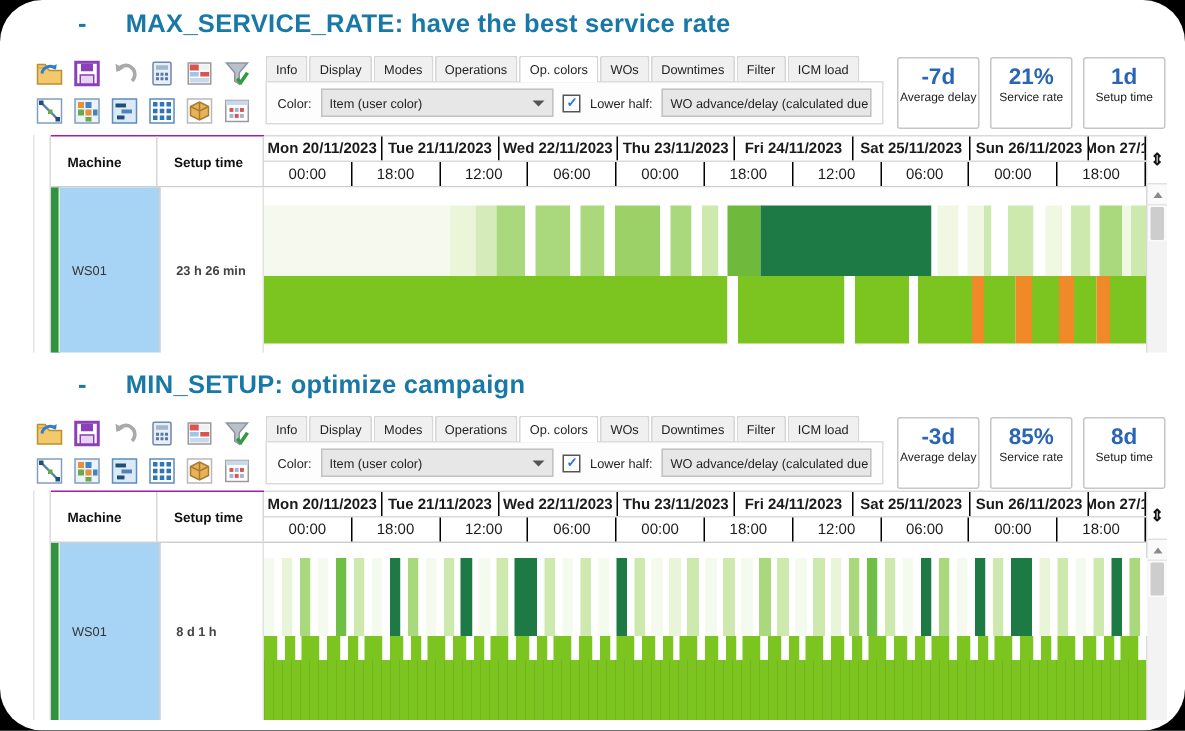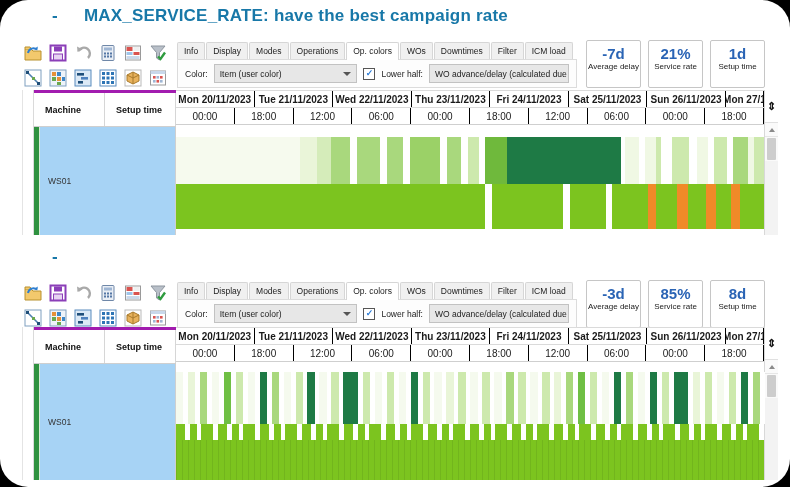--- a/index.html
+++ b/index.html
@@ -5,21 +5,21 @@
   html,body{margin:0;padding:0;background:#000;}
   body{width:790px;height:487px;position:relative;font-family:"Liberation Sans",sans-serif;}
   .canvas{position:absolute;inset:0;background:#fff;border-radius:28px;overflow:hidden;}
 
   
   .sec-title{position:absolute;left:52px;display:flex;align-items:baseline;gap:26px;
     color:#1878a8;font-weight:bold;font-size:17px;letter-spacing:.2px;}
   .sec-title .dash{font-size:17px;}
 
   
-  .chrome{position:absolute;left:22px;right:24px;height:52px;display:flex;gap:9px;align-items:flex-end;}
+  .chrome{position:absolute;left:22px;right:12px;height:52px;display:flex;gap:9px;align-items:flex-start;}
   .toolbar{width:146px;flex:none;display:flex;flex-direction:column;gap:4px;padding-top:2px;}
   .tb-row{display:flex;gap:4px;}
   .icon-tile{width:21px;height:21px;display:flex;align-items:center;justify-content:center;}
   .icon-tile svg{width:20px;height:20px;display:block;}
 
   .tabbox{flex:1;min-width:0;padding-top:1px;}
   .tabs{display:flex;align-items:flex-end;}
   .tab{font-size:8.5px;color:#222;background:#f0f0f0;border:1px solid #d6d6d6;border-bottom:none;
     padding:3px 6px 3px;margin-right:1px;border-radius:2px 2px 0 0;white-space:nowrap;}
   .tab.active{background:#fff;position:relative;z-index:3;padding-bottom:4px;margin-bottom:-1px;}
@@ -37,21 +37,21 @@
   .stats{width:180px;flex:none;display:flex;gap:7px;padding-top:2px;}
   .stat-box{width:53px;height:46px;border:1px solid #c6c6c6;border-radius:2px;background:#fff;
     display:flex;flex-direction:column;align-items:center;}
   .stat-val{color:#2a64b5;font-size:15px;font-weight:bold;margin-top:4px;}
   .stat-lbl{font-size:8px;color:#1a1a1a;text-align:center;line-height:1.1;margin-top:1px;}
 
   
   .gantt{position:absolute;left:22px;right:12px;display:flex;align-items:stretch;}
   .gutter{width:10px;flex:none;border-left:1px solid #e4e4e4;border-right:1px solid #dadada;}
   .leftcols{width:142px;flex:none;display:flex;flex-direction:column;}
-  .lc-head{display:flex;height:33px;flex:none;border-bottom:1px solid #cfcfcf;border-top:3px solid #a21caf;}
+  .lc-head{display:flex;height:33px;flex:none;border-bottom:1px solid #cfcfcf;border-top:1px solid #a21caf;}
   .lc-head .hc{flex:1;border-right:1px solid #d6d6d6;display:flex;align-items:center;padding-left:11px;
     font-size:9px;font-weight:bold;color:#111;}
   .lc-body{flex:1;display:flex;}
   .machine-cell{flex:1;background:#a7d3f5;border-right:1px solid #cfcfcf;position:relative;
     display:flex;align-items:center;padding-left:14px;font-size:8.5px;color:#333;}
   .machine-cell .strip{position:absolute;left:0;top:0;bottom:0;width:5px;background:#2f9240;border-right:1px solid #d8ecd8;}
   .setup-cell{flex:1;background:#fff;border-right:1px solid #e0e0e0;display:flex;align-items:center;
     padding-left:11px;font-size:8.5px;font-weight:bold;color:#444;}
 
   .tl{flex:1;min-width:0;display:flex;flex-direction:column;}
@@ -74,21 +74,21 @@
   .vs-thumb{height:22px;flex:none;background:#cdcdcd;margin:1px 2px;border-radius:1px;}
   .vs-track{flex:1;background:#f3f3f3;}
 </style>
 </head>
 <body>
 
 <div class="canvas">
 
   <div class="sec-title" style="top:6px;">
     <span class="dash">-</span>
-    <span>MAX_SERVICE_RATE: have the best campaign rate</span>
+    <span>MAX_SERVICE_RATE: have the best service rate</span>
   </div>
 
   <div class="chrome" style="top:36px;">
     <div class="toolbar">
         <div class="tb-row">
           <div class="icon-tile">
             <svg viewBox="0 0 20 20">
               <path d="M2 6h6l2 2h8v9H2z" fill="#f3c96d" stroke="#b8912f" stroke-width="1"></path>
               <path d="M2 6V4h5l1.5 2" fill="#f3c96d" stroke="#b8912f" stroke-width="1"></path>
               <path d="M5 10a5.5 5.5 0 0 1 9-3.5" fill="none" stroke="#2f7fd0" stroke-width="2"></path>
@@ -257,20 +257,21 @@
     <div class="leftcols">
       <div class="lc-head">
         <div class="hc">Machine</div>
         <div class="hc">Setup time</div>
       </div>
       <div class="lc-body">
         <div class="machine-cell">
           <span class="strip"></span>
           <span>WS01</span>
         </div>
+        <div class="setup-cell">23 h 26 min</div>
       </div>
     </div>
     <div class="tl">
       <div class="tl-dates">
           <div class="cell" style="flex: 1 1 0%;">Mon 20/11/2023</div>
           <div class="cell" style="flex: 1 1 0%;">Tue 21/11/2023</div>
           <div class="cell" style="flex: 1 1 0%;">Wed 22/11/2023</div>
           <div class="cell" style="flex: 1 1 0%;">Thu 23/11/2023</div>
           <div class="cell" style="flex: 1 1 0%;">Fri 24/11/2023</div>
           <div class="cell" style="flex: 1 1 0%;">Sat 25/11/2023</div>
@@ -349,20 +350,21 @@
       <div class="vs-up">
           <span class="tri"></span>
         </div>
       <div class="vs-thumb"></div>
       <div class="vs-track"></div>
     </div>
   </div>
 
   <div class="sec-title" style="top:247px;">
     <span class="dash">-</span>
+    <span>MIN_SETUP: optimize campaign</span>
   </div>
 
   <div class="chrome" style="top:276px;">
     <div class="toolbar">
         <div class="tb-row">
           <div class="icon-tile">
             <svg viewBox="0 0 20 20">
               <path d="M2 6h6l2 2h8v9H2z" fill="#f3c96d" stroke="#b8912f" stroke-width="1"></path>
               <path d="M2 6V4h5l1.5 2" fill="#f3c96d" stroke="#b8912f" stroke-width="1"></path>
               <path d="M5 10a5.5 5.5 0 0 1 9-3.5" fill="none" stroke="#2f7fd0" stroke-width="2"></path>
@@ -531,20 +533,21 @@
     <div class="leftcols">
       <div class="lc-head">
         <div class="hc">Machine</div>
         <div class="hc">Setup time</div>
       </div>
       <div class="lc-body">
         <div class="machine-cell">
           <span class="strip"></span>
           <span>WS01</span>
         </div>
+        <div class="setup-cell">8 d 1 h</div>
       </div>
     </div>
     <div class="tl">
       <div class="tl-dates">
           <div class="cell" style="flex: 1 1 0%;">Mon 20/11/2023</div>
           <div class="cell" style="flex: 1 1 0%;">Tue 21/11/2023</div>
           <div class="cell" style="flex: 1 1 0%;">Wed 22/11/2023</div>
           <div class="cell" style="flex: 1 1 0%;">Thu 23/11/2023</div>
           <div class="cell" style="flex: 1 1 0%;">Fri 24/11/2023</div>
           <div class="cell" style="flex: 1 1 0%;">Sat 25/11/2023</div>

